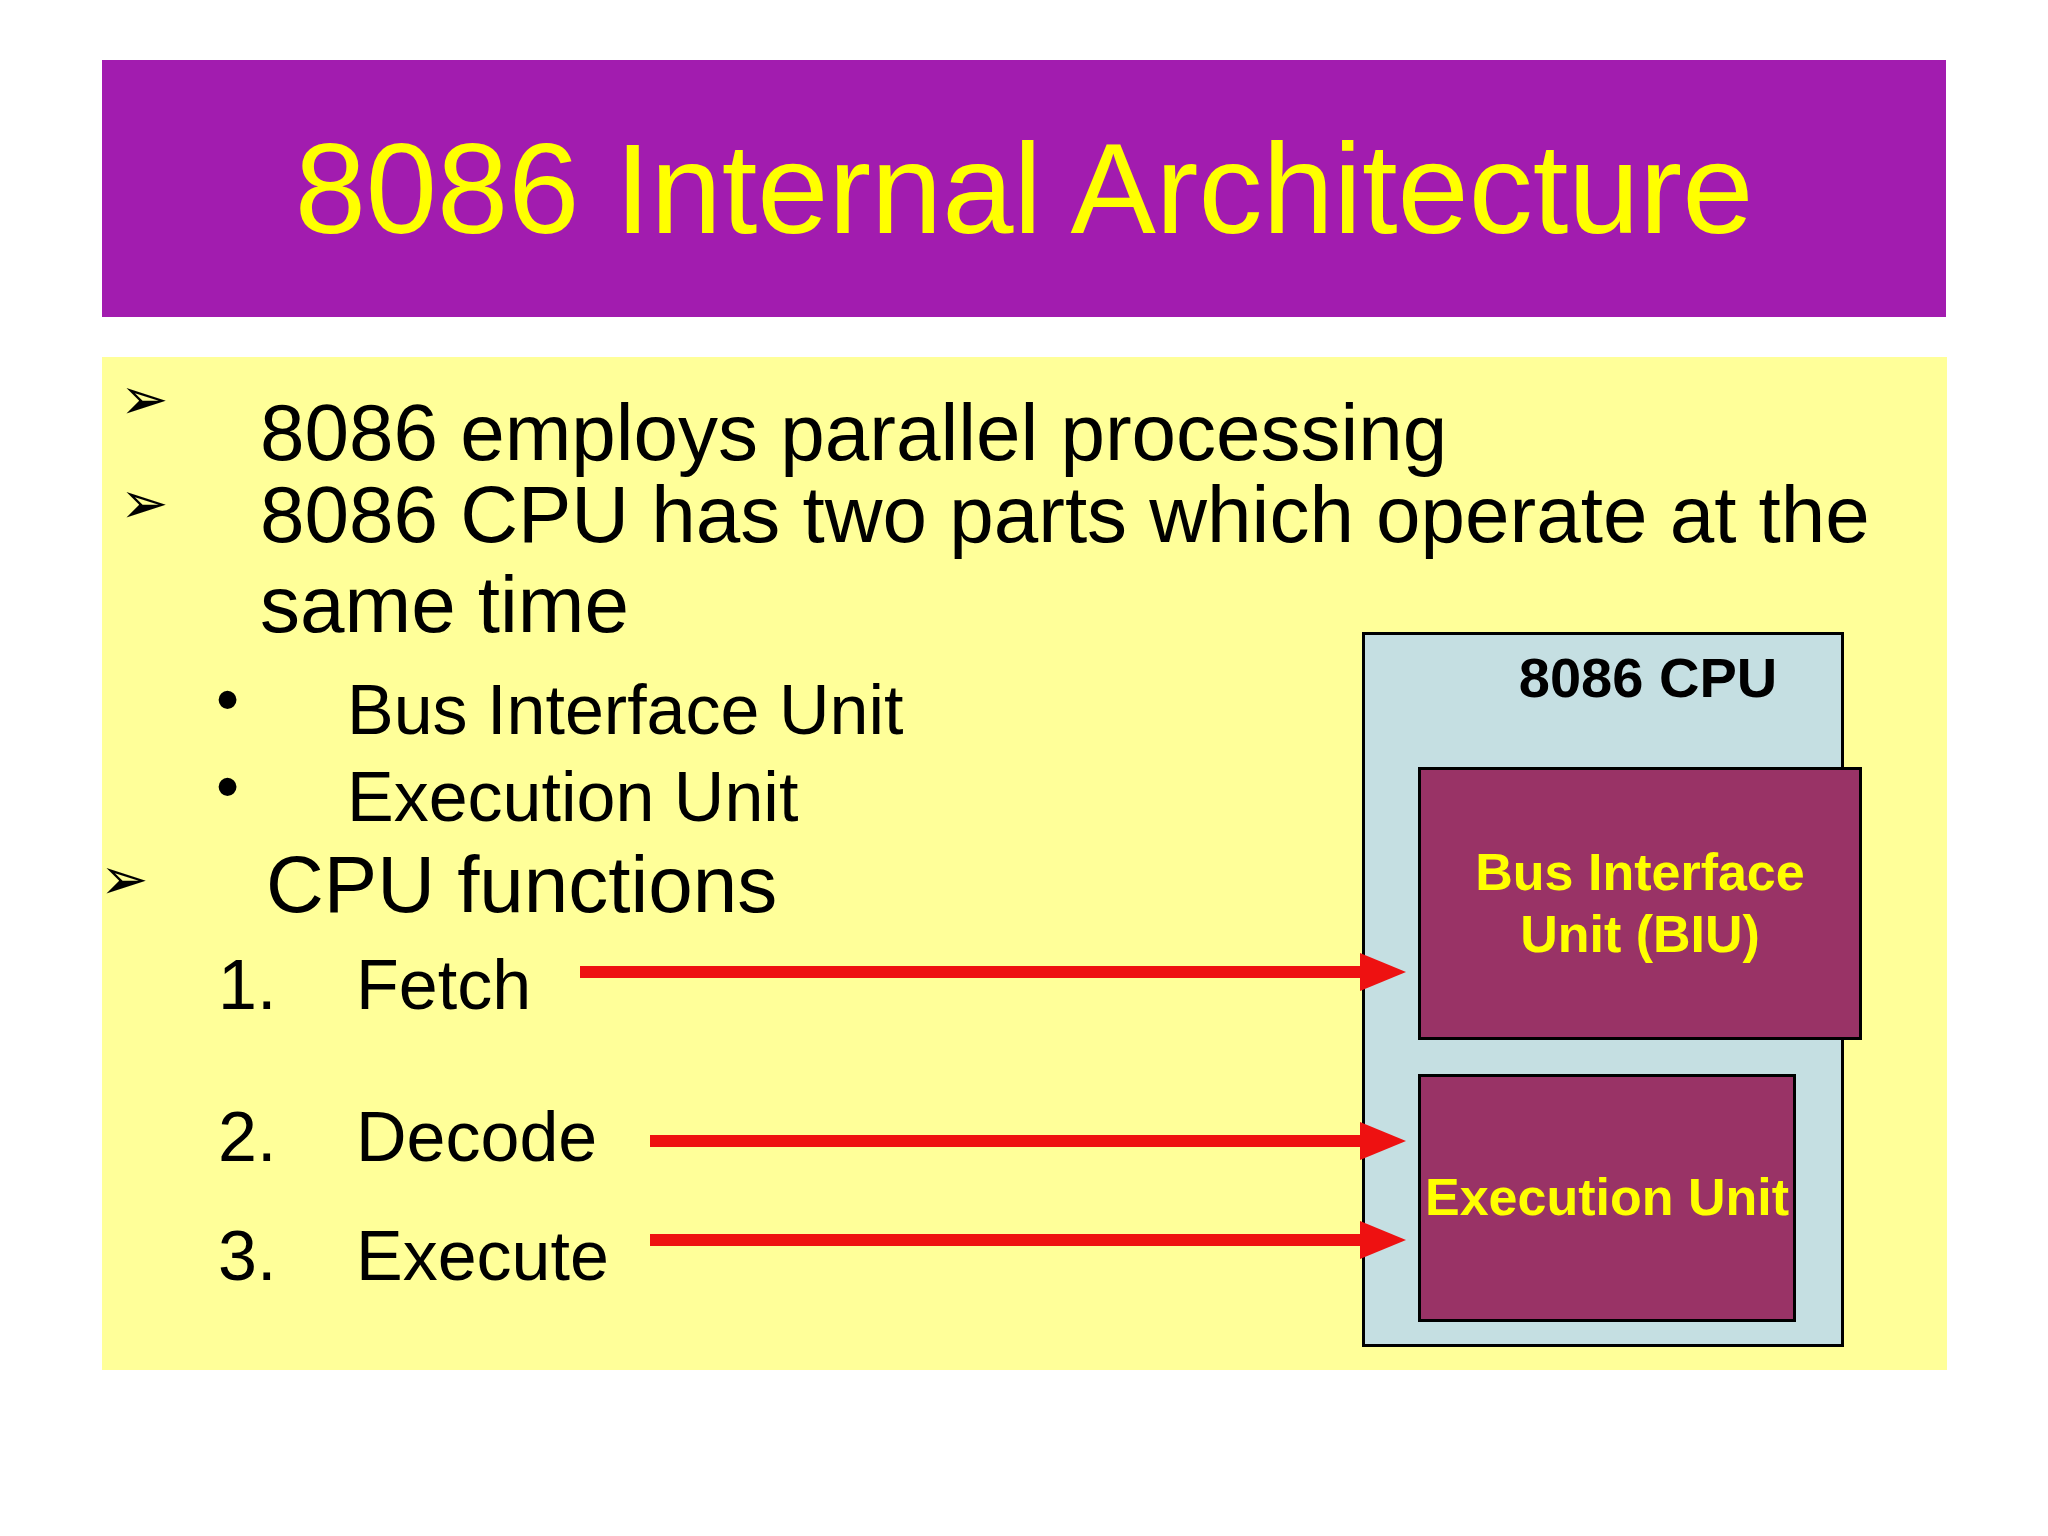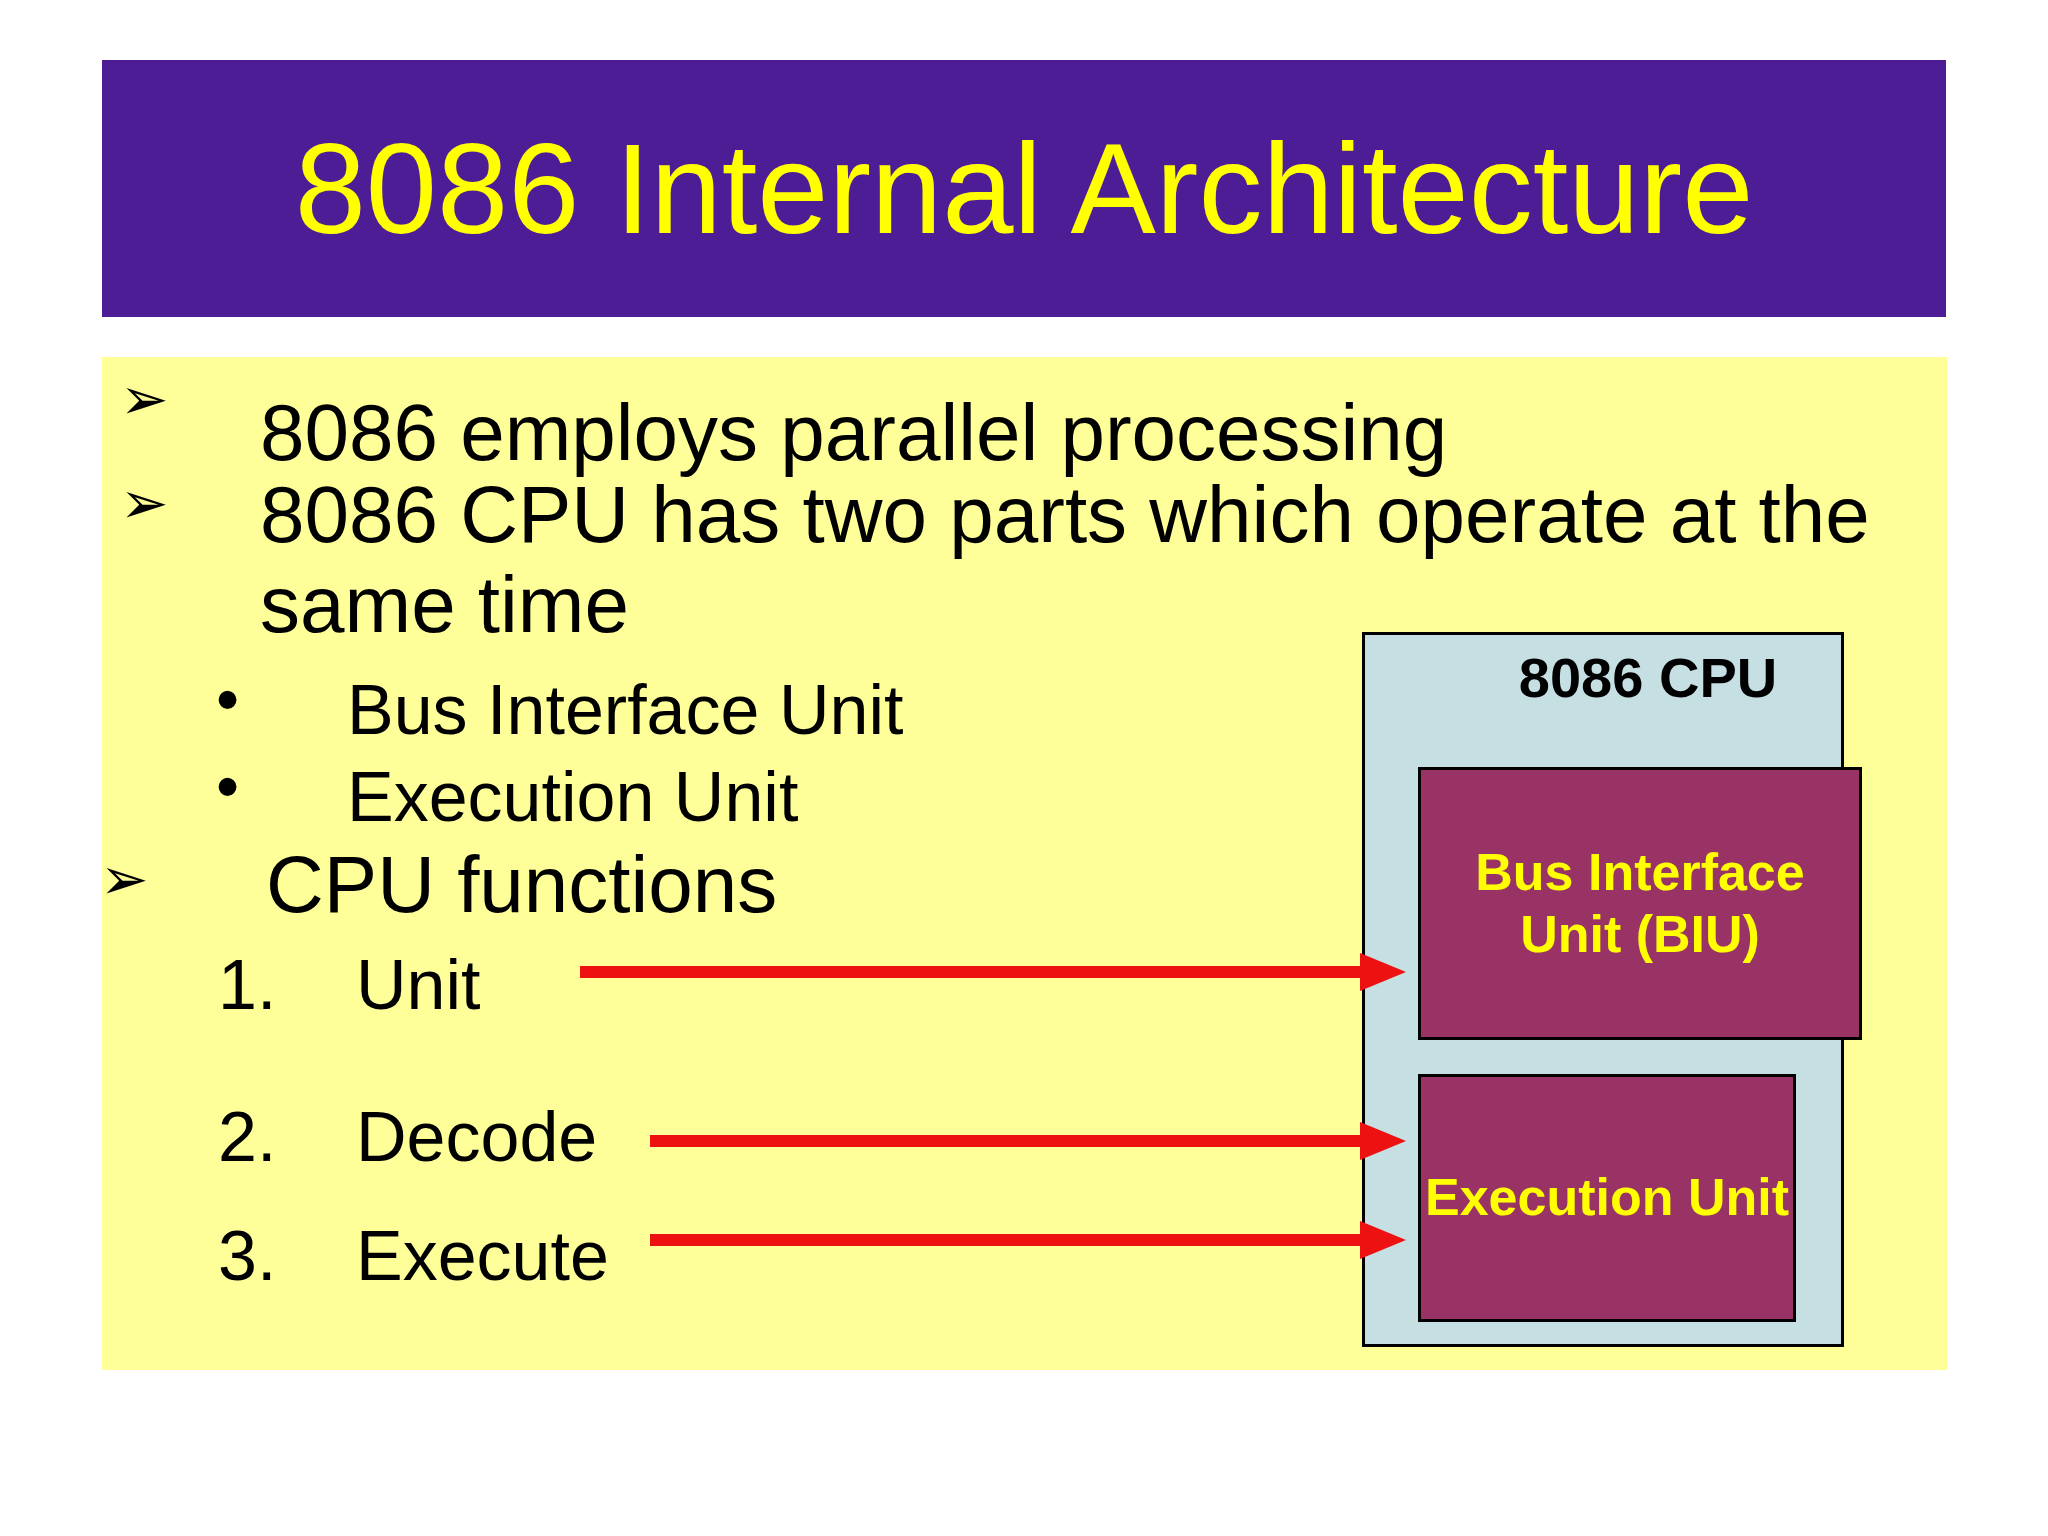--- a/index.html
+++ b/index.html
@@ -8,21 +8,21 @@
     width: 2048px;
     height: 1536px;
     background: #ffffff;
     overflow: hidden;
     font-family: "Liberation Sans", sans-serif;
   }
   .title-bar {
     position: absolute;
     left: 102px; top: 60px;
     width: 1844px; height: 257px;
-    background: #4c1d95;
+    background: #a21caf;
     display: flex; align-items: center; justify-content: center;
   }
   .title-bar h1 {
     margin: 0;
     font-size: 128px;
     font-weight: 400;
     color: #FFFF00;
     letter-spacing: 0px;
     white-space: nowrap;
   }
@@ -125,21 +125,21 @@
   <span class="abs dot" id="marker-3">•</span>
   <div class="abs lvl2" id="text-3">Bus Interface Unit</div>
 
   <span class="abs dot" id="marker-4">•</span>
   <div class="abs lvl2" id="text-4">Execution Unit</div>
 
   <span class="abs chevron" id="marker-5">➢</span>
   <div class="abs lvl1" id="text-5">CPU functions</div>
 
   <div class="abs numrow" id="numrow-1">
-    <span class="num">1.</span><span>Unit</span>
+    <span class="num">1.</span><span>Fetch</span>
   </div>
   <div class="abs numrow" id="numrow-2">
     <span class="num">2.</span><span>Decode</span>
   </div>
   <div class="abs numrow" id="numrow-3">
     <span class="num">3.</span><span>Execute</span>
   </div>
 
   <div class="cpu-outer"></div>
   <div class="cpu-title">8086 CPU</div>

